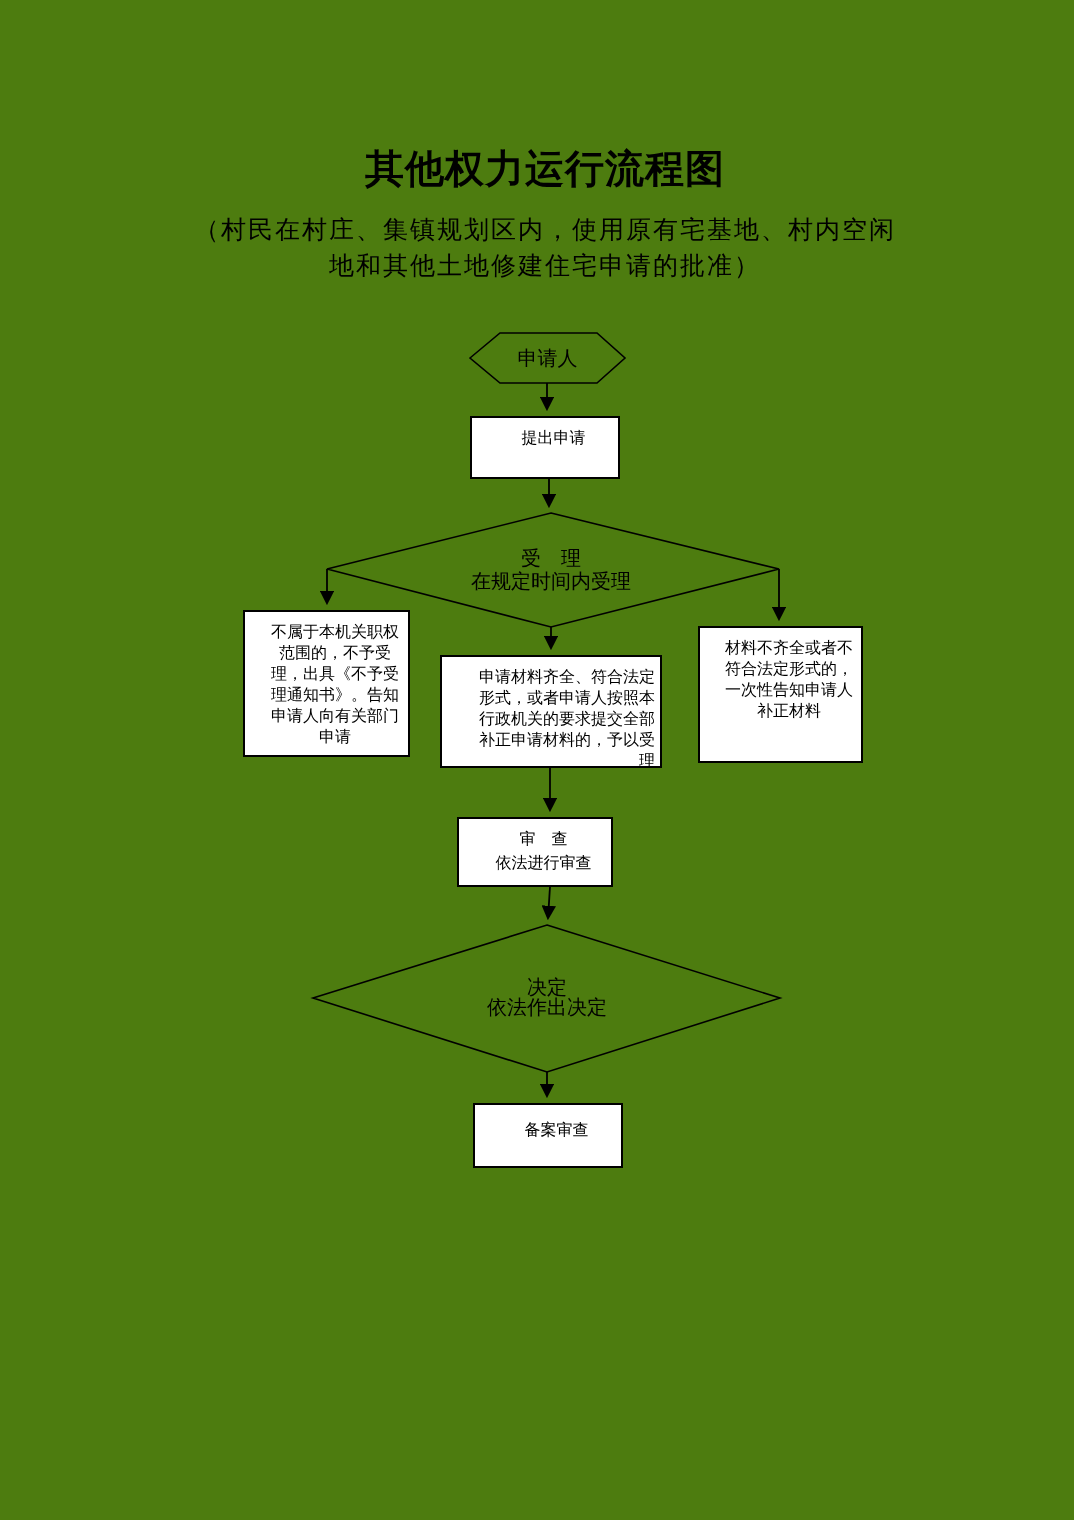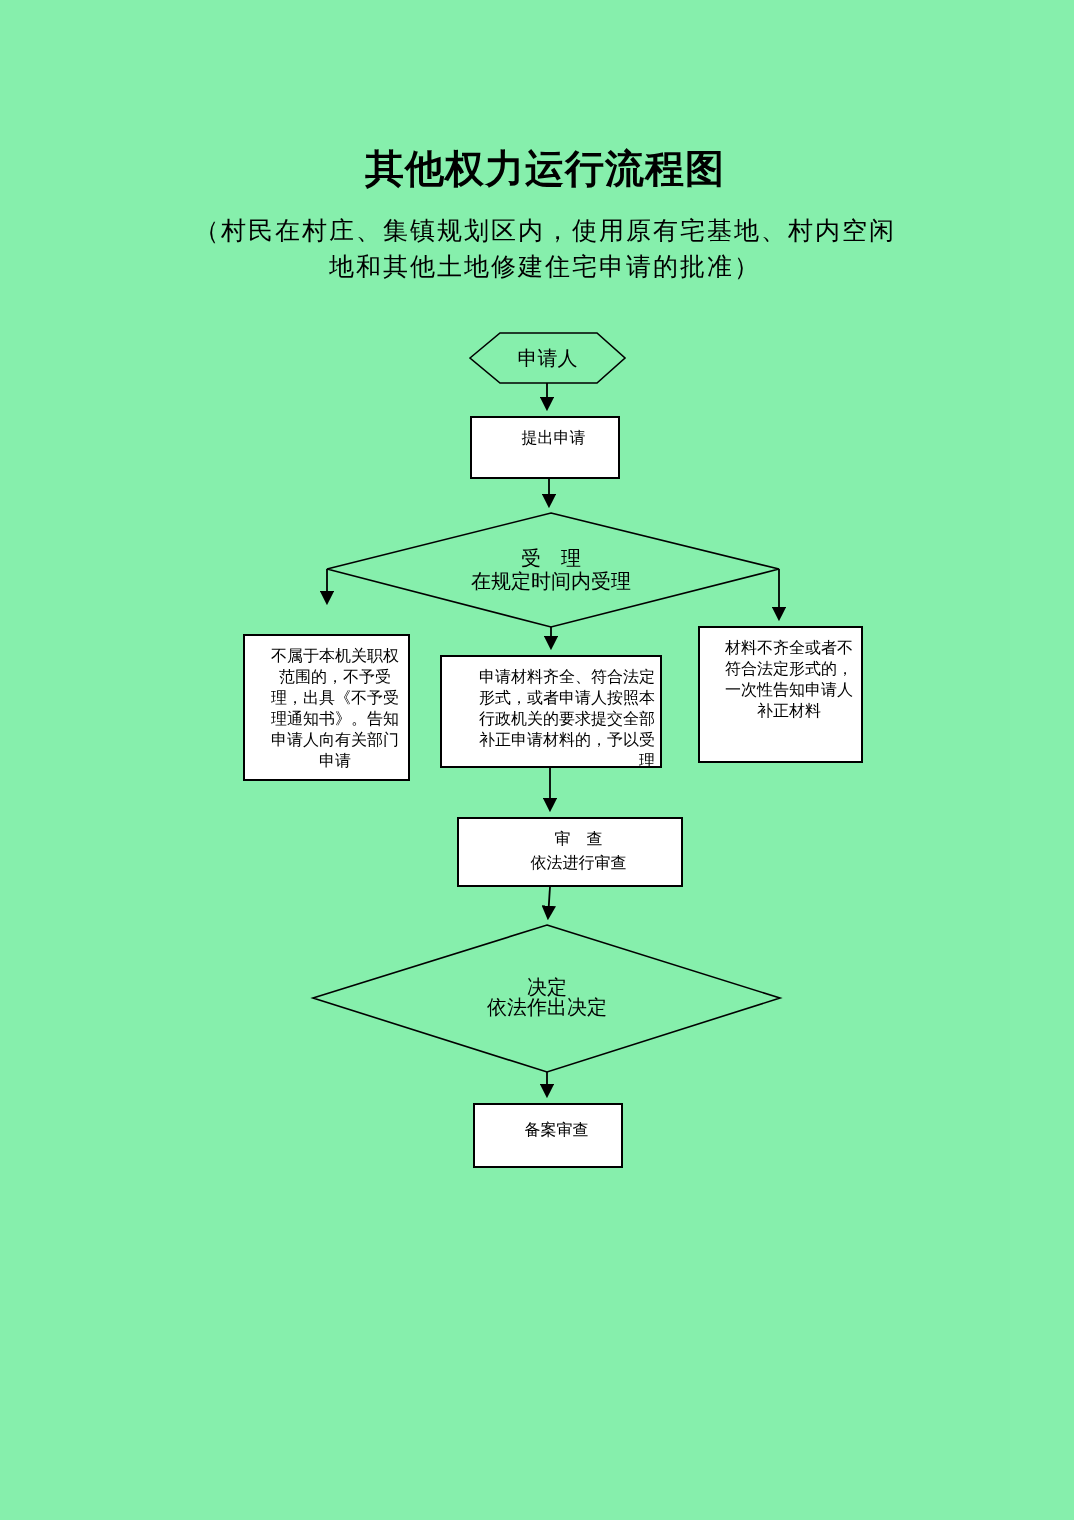--- a/index.html
+++ b/index.html
@@ -4,22 +4,22 @@
 <style>
   html, body {
     margin: 0;
     padding: 0;
     background: #ffffff;
   }
   .stage {
     position: relative;
     width: 1074px;
     height: 1520px;
-    background: #86efac;
-    font-family: Liberation Sans, sans-serif;
+    background: #4d7c0f;
+    font-family: Liberation Serif, serif;
     color: #000000;
     overflow: hidden;
   }
   .page-title {
     position: absolute;
     top: 142px;
     left: 0;
     width: 1090px;
     text-align: center;
     font-size: 39px;
@@ -113,33 +113,33 @@
 
   <div class="node-rect" style="left:470px; top:416px; width:150px; height:63px;">
     <div class="inner">提出申请</div>
   </div>
 
   <div class="shape-label" style="left:401px; top:548px; width:300px;">
     <span class="diamond-title">受　理</span>
     <span class="diamond-sub">在规定时间内受理</span>
   </div>
 
-  <div class="node-rect" style="left:243px; top:610px; width:167px; height:147px;margin-top:24px;">
+  <div class="node-rect" style="left:243px; top:610px; width:167px; height:147px;">
     <div class="inner">不属于本机关职权范围的，不予受理，出具《不予受理通知书》。告知申请人向有关部门申请</div>
   </div>
 
   <div class="node-rect" style="left:440px; top:655px; width:222px; height:113px;text-align:right;">
     <div class="inner">申请材料齐全、符合法定形式，或者申请人按照本行政机关的要求提交全部补正申请材料的，予以受理</div>
   </div>
 
   <div class="node-rect" style="left:698px; top:626px; width:165px; height:137px;">
     <div class="inner">材料不齐全或者不符合法定形式的，一次性告知申请人补正材料</div>
   </div>
 
-  <div class="node-rect" style="left:457px; top:817px; width:226px; height:70px;">
+  <div class="node-rect" style="left:457px; top:817px; width:156px; height:70px;">
     <div class="inner">
       <span class="diamond-title">审　查</span>
       <span class="diamond-sub">依法进行审查</span>
     </div>
   </div>
 
   <div class="shape-label" style="left:397px; top:977px; width:300px;">
     <span class="diamond-title">决定</span>
     <span class="diamond-sub wide-gap">依法作出决定</span>
   </div>

